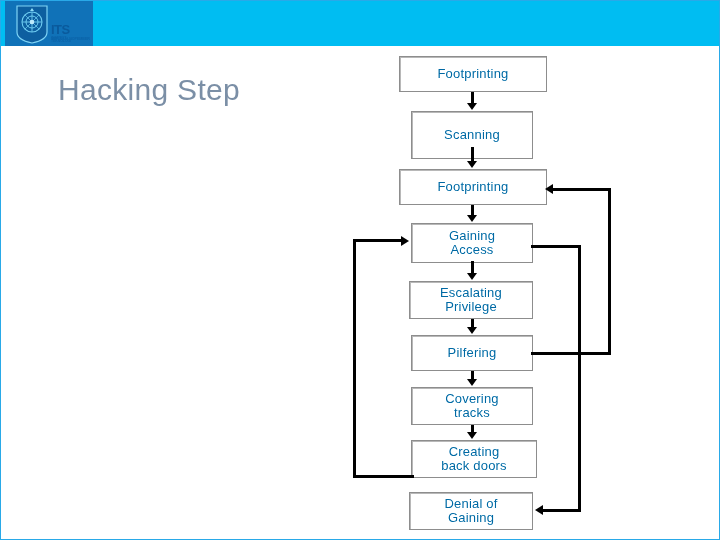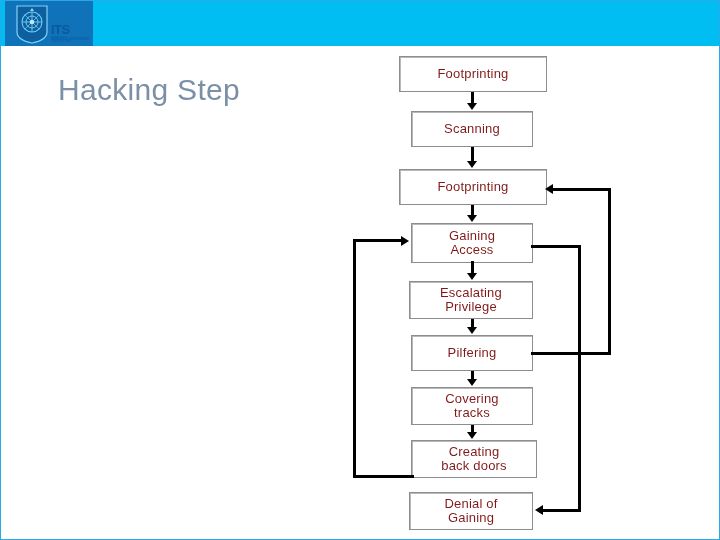--- a/index.html
+++ b/index.html
@@ -94,21 +94,21 @@
   .node {
     position: absolute;
     box-sizing: border-box;
     background: #ffffff;
     border: 1px solid #8c8c8c;
     box-shadow: 1px 1px 0 0 #b5b5b5 inset;
     display: flex;
     align-items: center;
     justify-content: center;
     text-align: center;
-    color: #7f1d1d;
+    color: #0369a1;
     font-size: 13px;
     line-height: 14px;
     letter-spacing: 0.2px;
     filter: contrast(1.05);
   }
   .node span {
     display: block;
     padding: 0 2px;
   }
   .edge {
@@ -166,21 +166,21 @@
   </div>
 
   <div id="page-title">Hacking Step</div>
 
   <div id="flowchart">
 
     <div class="node" style="left:68px; top:5px; width:148px; height:36px;">
       <span>Footprinting</span>
     </div>
 
-    <div class="node" style="left:80px; top:60px; width:122px; height:36px;">
+    <div class="node" style="left:80px; top:60px; width:122px; height:48px;">
       <span>Scanning</span>
     </div>
 
     <div class="node" style="left:68px; top:118px; width:148px; height:36px;">
       <span>Footprinting</span>
     </div>
 
     <div class="node" style="left:80px; top:172px; width:122px; height:40px; flex-direction:column;">
       <span>Gaining</span>
       <span>Access</span>

